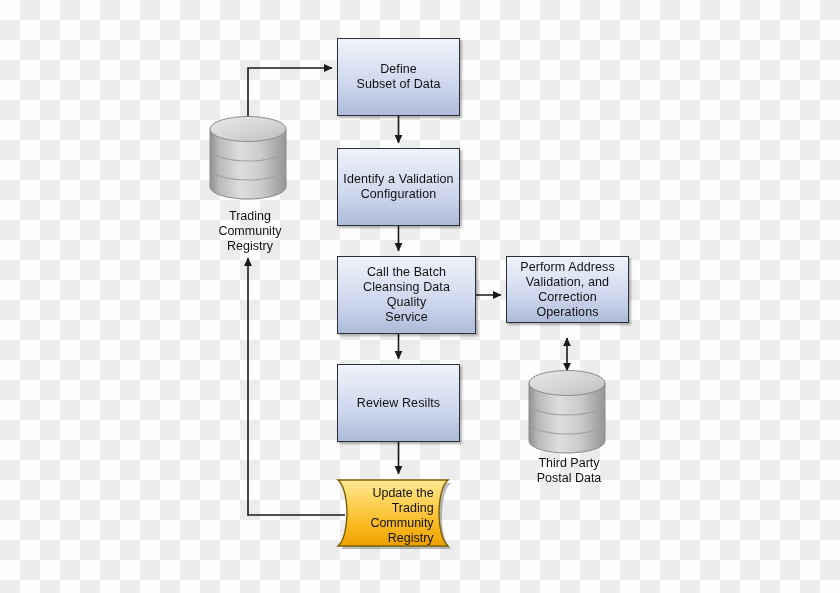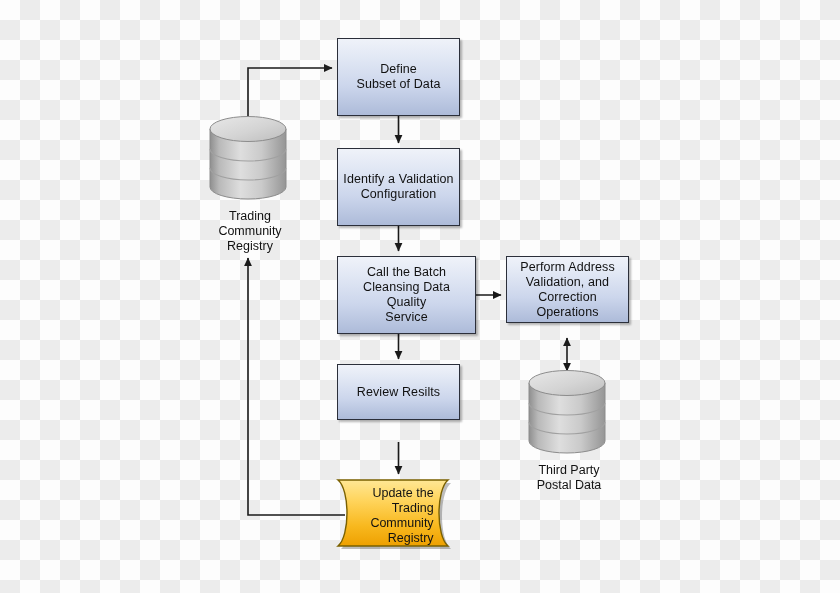--- a/index.html
+++ b/index.html
@@ -150,21 +150,21 @@
 Service</span>
   </div>
 
   <div class="proc-box" style="left:506px; top:256px; width:123px; height:67px;">
     <span class="boxtext">Perform Address
 Validation, and
 Correction
 Operations</span>
   </div>
 
-  <div class="proc-box" style="left:337px; top:364px; width:123px; height:56px;text-align:center;">
+  <div class="proc-box" style="left:337px; top:364px; width:123px; height:78px;text-align:center;">
     <span class="boxtext">Review Resilts</span>
   </div>
 
   <div class="tape-shape" style="left:330px; top:474px; width:140px; height:84px;">
     <svg width="140" height="84" viewBox="0 0 140 84" xmlns="http://www.w3.org/2000/svg" style="position:absolute; left:0; top:0;">
       <defs>
         <linearGradient id="tapeGrad" x1="0" y1="0" x2="0" y2="1">
           <stop offset="0%" stop-color="#ffe795"></stop>
           <stop offset="30%" stop-color="#ffd55e"></stop>
           <stop offset="70%" stop-color="#f8b81e"></stop>
@@ -220,17 +220,17 @@
           <stop offset="0%" stop-color="#e8e8e8"></stop>
           <stop offset="55%" stop-color="#d4d4d4"></stop>
           <stop offset="100%" stop-color="#bdbdbd"></stop>
         </linearGradient>
       </defs>
       <path d="M4,15 L4,73 A38,12 0 0 0 80,73 L80,15 Z" fill="url(#cylBody2)" stroke="#8c8c8c" stroke-width="1"></path>
       <path d="M4,35 A38,12 0 0 0 80,35" fill="none" stroke="#a0a0a0" stroke-width="1.1"></path>
       <path d="M4,54 A38,12 0 0 0 80,54" fill="none" stroke="#a0a0a0" stroke-width="1.1"></path>
       <ellipse cx="42" cy="15" rx="38" ry="12.5" fill="url(#cylTop2)" stroke="#8c8c8c" stroke-width="1"></ellipse>
     </svg>
-    <span class="db-caption" style="left:-12px; top:95px; width:112px;text-align:center;">Third Party
+    <span class="db-caption" style="left:-12px; top:88px; width:112px;text-align:center;">Third Party
 Postal Data</span>
   </div>
 
 </div>
 
 </body></html>

